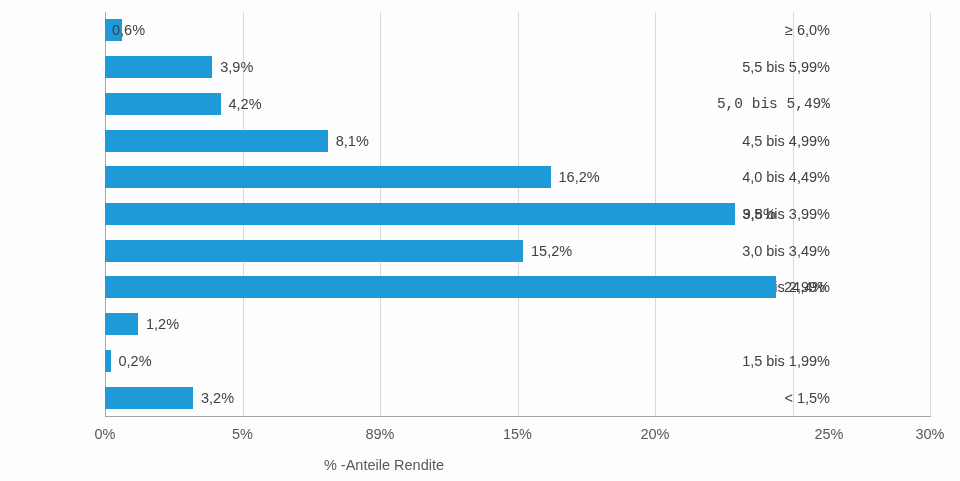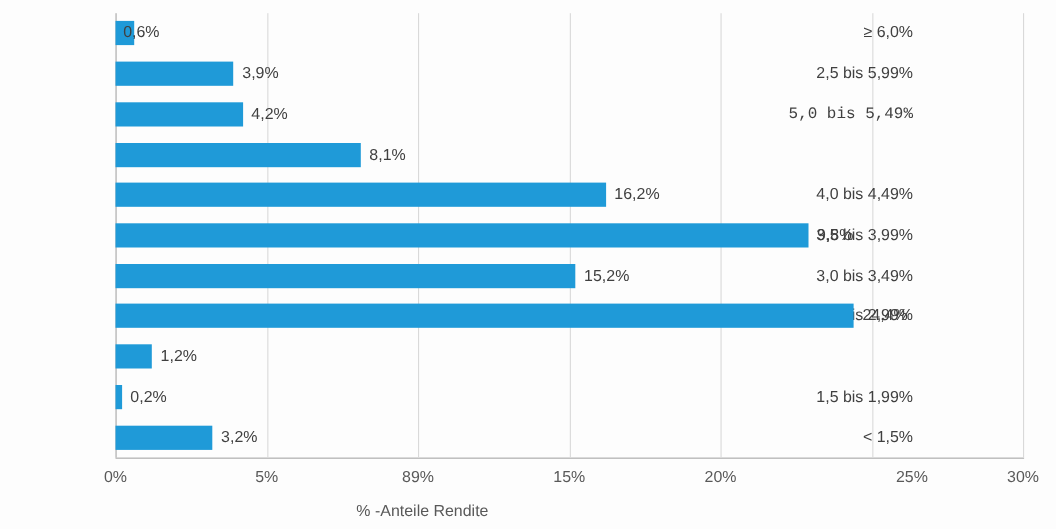--- a/index.html
+++ b/index.html
@@ -115,30 +115,31 @@
       <div class="gridline" style="left: 412.5px;"></div>
       <div class="gridline" style="left: 550px;"></div>
       <div class="gridline" style="left: 687.5px;"></div>
       <div class="gridline" style="left: 825px;"></div>
       <div class="row" style="top: 0px; height: 36.7273px;">
         <div class="cat-label" style="top: 7.36364px;">≥ 6,0%</div>
         <div class="bar" title="≥ 6,0%: 0,6%" style="width: 16.5px; top: 7.36364px; background: rgb(31, 154, 216);"></div>
         <div class="bar-value" style="left: 7px; top: 7.36364px;">0,6%</div>
       </div>
       <div class="row" style="top: 36.7273px; height: 36.7273px;">
-        <div class="cat-label" style="top: 7.36364px;">2,5 bis 5,99%</div>
+        <div class="cat-label" style="top: 7.36364px;">5,5 bis 5,99%</div>
         <div class="bar" title="5,5 bis 5,99%: 3,9%" style="width: 107.25px; top: 7.36364px; background: rgb(31, 154, 216);"></div>
         <div class="bar-value" style="left: 115.25px; top: 7.36364px;">3,9%</div>
       </div>
       <div class="row" style="top: 73.4545px; height: 36.7273px;">
         <div class="cat-label" style="top: 7.36364px; font-family: Liberation Mono, monospace;">5,0 bis 5,49%</div>
         <div class="bar" title="5,0 bis 5,49%: 4,2%" style="width: 115.5px; top: 7.36364px; background: rgb(31, 154, 216);"></div>
         <div class="bar-value" style="left: 123.5px; top: 7.36364px;">4,2%</div>
       </div>
       <div class="row" style="top: 110.182px; height: 36.7273px;">
+        <div class="cat-label" style="top: 7.36364px;">4,5 bis 4,99%</div>
         <div class="bar" title="4,5 bis 4,99%: 8,1%" style="width: 222.75px; top: 7.36364px; background: rgb(31, 154, 216);"></div>
         <div class="bar-value" style="left: 230.75px; top: 7.36364px;">8,1%</div>
       </div>
       <div class="row" style="top: 146.909px; height: 36.7273px;">
         <div class="cat-label" style="top: 7.36364px;">4,0 bis 4,49%</div>
         <div class="bar" title="4,0 bis 4,49%: 16,2%" style="width: 445.5px; top: 7.36364px; background: rgb(31, 154, 216);"></div>
         <div class="bar-value" style="left: 453.5px; top: 7.36364px;">16,2%</div>
       </div>
       <div class="row" style="top: 183.636px; height: 36.7273px;">
         <div class="cat-label" style="top: 7.36364px;">3,5 bis 3,99%</div>

